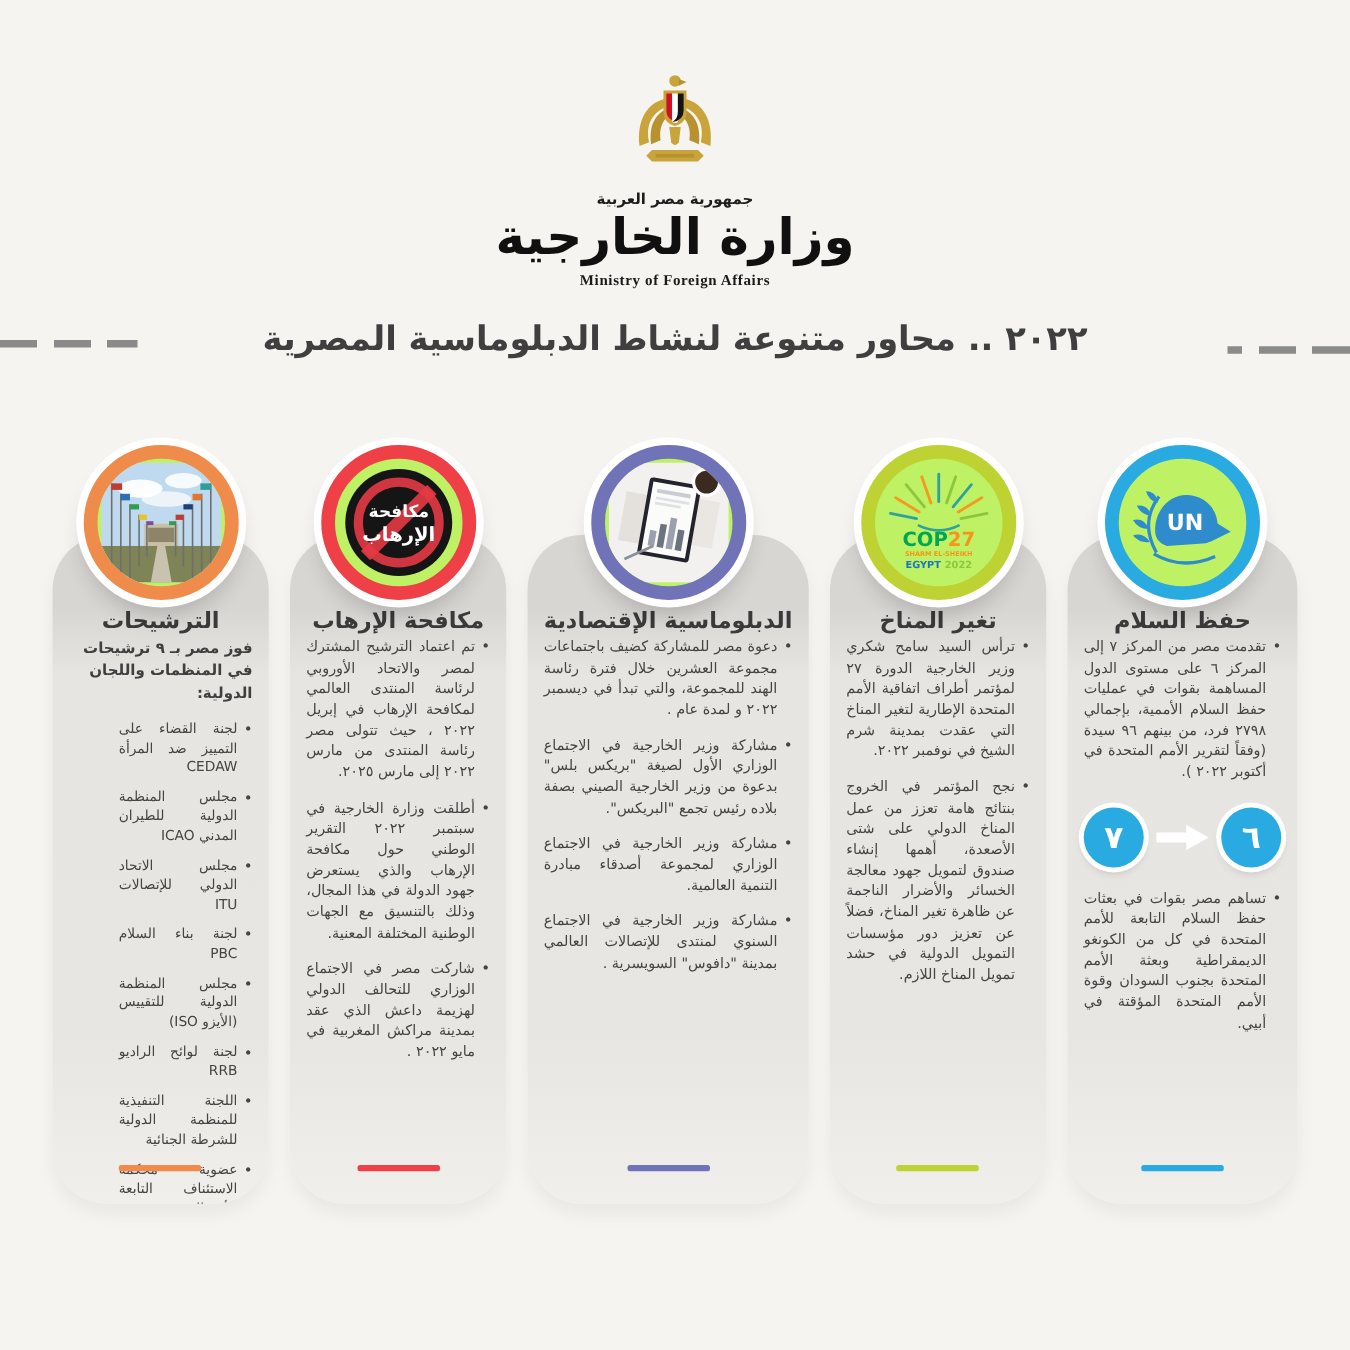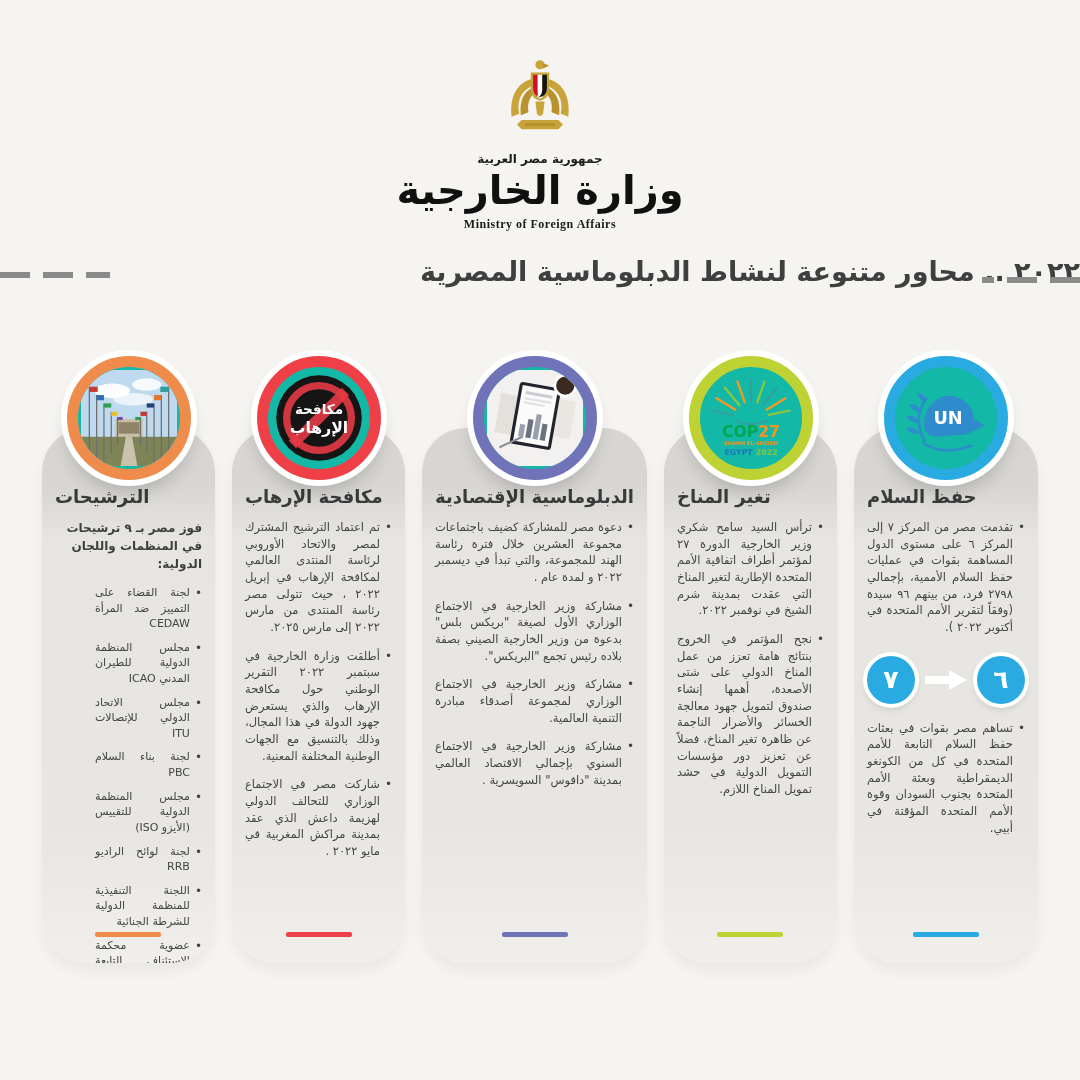--- a/index.html
+++ b/index.html
@@ -14,50 +14,50 @@
 
   
   .header{ text-align:center; padding-top:52px; }
   .eagle-wrap{ display:flex; justify-content:center; }
   .republic-line{ font-size:12px; font-weight:bold; color:#1d1d1d; letter-spacing:2px; margin-top:4px; direction:rtl;}
   .calligraphy{ font-size:40px; font-weight:bold; color:#101010; margin-top:2px; direction:rtl; line-height:1.1;}
   .ministry-en{ font-family:"Liberation Serif","DejaVu Serif",serif; font-size:12px; font-weight:bold; color:#1b1b1b; margin-top:5px; letter-spacing:.5px;}
 
   
   .title-row{ position:relative; margin-top:24px; height:44px; }
-  .main-title{ direction:rtl; font-size:27px; font-weight:bold; color:#3f3f3f; }
+  .main-title{ text-align:center; direction:rtl; font-size:27px; font-weight:bold; color:#3f3f3f; }
   .dash{ position:absolute; height:6px;
          background:repeating-linear-gradient(90deg,#8a8a8a 0 30px,transparent 30px 43px); }
   .dash-left{ left:0; top:16px; width:110px; }
   .dash-right{ right:0; top:21px; width:98px;
          background:repeating-linear-gradient(270deg,#8a8a8a 0 30px,transparent 30px 43px);}
 
   
   .columns{ display:flex; direction:rtl; gap:17px; padding:0 42px; margin-top:56px; align-items:flex-start; }
   .column{ flex:1; position:relative; display:flex; flex-direction:column; align-items:center; }
 
   .badge{
     width:124px;height:124px;border-radius:50%;
-    background:#14b8a6; box-sizing:border-box;
+    background:#bef264; box-sizing:border-box;
     border:11px solid var(--accent,#999);
     box-shadow:0 0 0 6px #fff, 0 12px 18px rgba(0,0,0,.18);
     display:flex;align-items:center;justify-content:center;
     overflow:hidden; z-index:2; position:relative;
   }
   .badge svg{ width:96px; height:96px; }
 
   .card{
     margin-top:-52px; width:100%; box-sizing:border-box;
     height:535px; border-radius:44px;
     background:linear-gradient(180deg,#D8D6D3 0px,#D8D6D3 58px,#E7E5E2 112px,#E8E6E3 75%,#F1EFEC 100%);
     box-shadow:0 8px 14px rgba(0,0,0,.05);
     padding:58px 13px 40px; position:relative; direction:rtl;
     overflow:hidden;
   }
-  .card-title{ margin:0 0 12px; text-align:left; font-size:18px; font-weight:bold; color:#3a3a3a; white-space:nowrap;}
+  .card-title{ margin:0 0 2px; text-align:center; font-size:18px; font-weight:bold; color:#3a3a3a; white-space:nowrap;}
   .bullets{ display:flex; flex-direction:column; gap:12px; }
   .bullet{ display:flex; gap:5px; font-size:11.5px; font-weight:normal; color:#444; line-height:1.45; text-align:justify; }
   .bullet::before{ content:"•"; flex:0 0 auto; font-size:12px; line-height:1.45; }
   .intro-line{ font-size:12px; font-weight:bold; color:#3f3f3f; margin-bottom:12px; text-align:right; line-height:1.5;}
 
   .column-nominations .bullet{ font-size:11px; line-height:1.42;margin-left:40px; }
   .column-nominations .bullets{ gap:8px; }
 
   .underline{ position:absolute; bottom:26px; left:50%; transform:translateX(-50%);
     width:66px; height:5px; border-radius:2px; background:var(--accent,#999); }
@@ -207,21 +207,21 @@
           <div class="bullet">
             <span>دعوة مصر للمشاركة كضيف باجتماعات مجموعة العشرين خلال فترة رئاسة الهند للمجموعة، والتي تبدأ في ديسمبر ٢٠٢٢ و لمدة عام .</span>
           </div>
           <div class="bullet">
             <span>مشاركة وزير الخارجية في الاجتماع الوزاري الأول لصيغة "بريكس بلس" بدعوة من وزير الخارجية الصيني بصفة بلاده رئيس تجمع "البريكس".</span>
           </div>
           <div class="bullet">
             <span>مشاركة وزير الخارجية في الاجتماع الوزاري لمجموعة أصدقاء مبادرة التنمية العالمية.</span>
           </div>
           <div class="bullet">
-            <span>مشاركة وزير الخارجية في الاجتماع السنوي بإجمالي الاقتصاد العالمي بمدينة "دافوس" السويسرية .</span>
+            <span>مشاركة وزير الخارجية في الاجتماع السنوي لمنتدى للإتصالات العالمي بمدينة "دافوس" السويسرية .</span>
           </div>
         </div>
         <div class="underline"></div>
       </div>
     </section>
 
     <section class="column column-terrorism" style="--accent: #EF4048;">
       <div class="badge">
         <svg viewBox="0 0 92 92">
           <circle cx="46" cy="46" r="41" fill="#151515"></circle>

